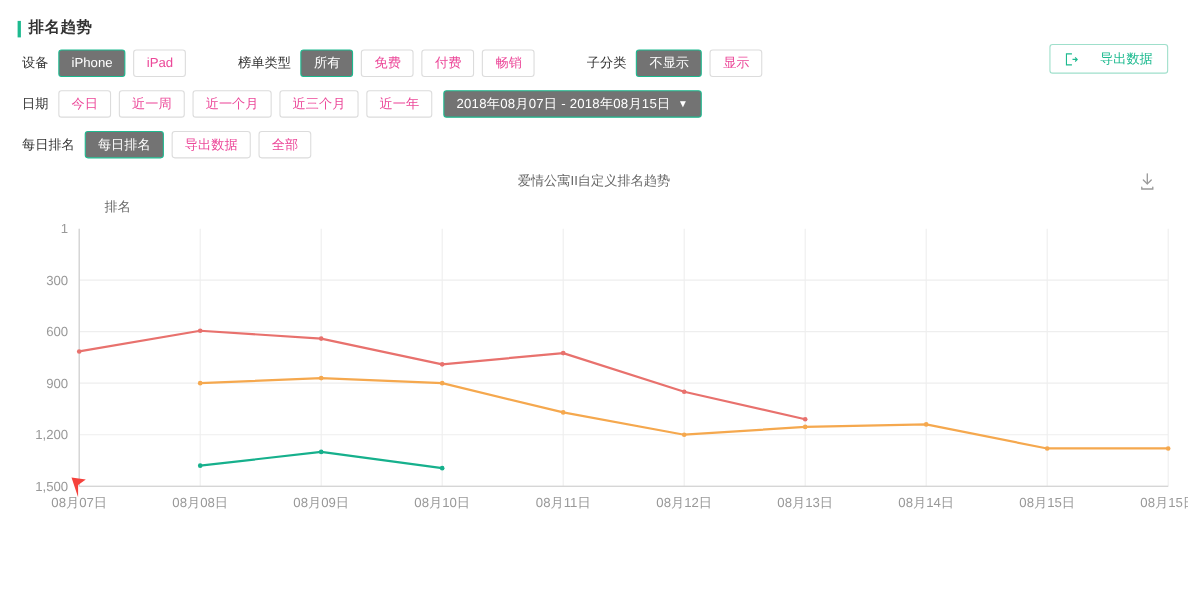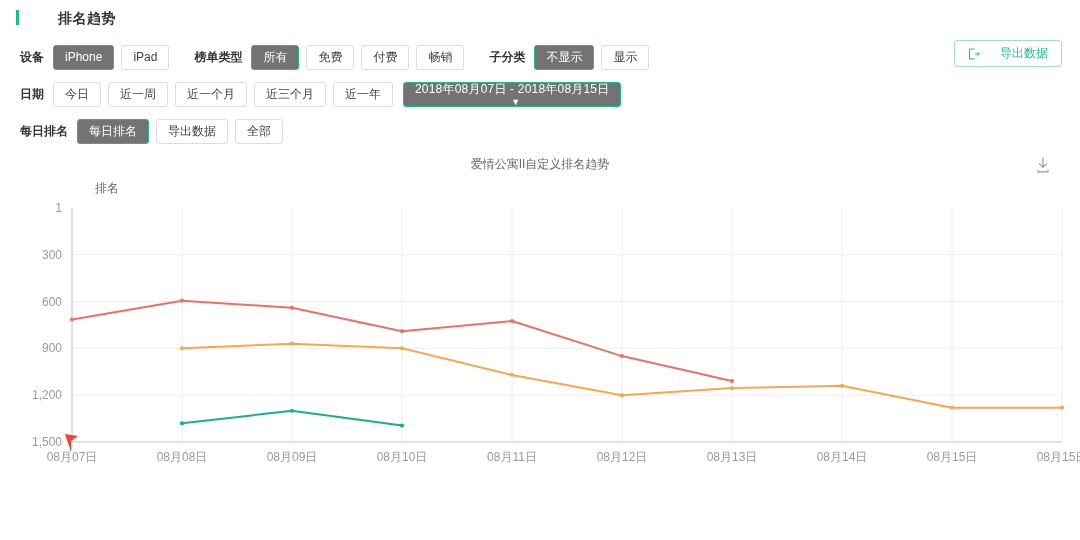--- a/index.html
+++ b/index.html
@@ -5,71 +5,69 @@
   * { box-sizing: border-box; margin: 0; padding: 0; }
   html, body {
     width: 1080px; height: 540px;
     background: #ffffff;
     font-family: "Liberation Sans", "DejaVu Sans", sans-serif;
     overflow: hidden;
   }
 
   
   .section-header {
-    display: flex; align-items: flex-start;
+    display: flex; align-items: flex-end;
     padding: 10px 0 0 16px;
     height: 34px;
-    gap: 32px;
   }
   .section-bar {
     width: 3px; height: 15px;
     background: #1dba8f;
     margin-right: 7px;
   }
   .section-title {
     font-size: 14px; font-weight: bold; color: #333;
     letter-spacing: .5px;
   }
 
   
   .filters { padding: 6px 0 0 20px; position: relative; }
   .filter-row {
     display: flex; align-items: center;
     height: 34px;
     margin-bottom: 3px;
   }
   .flabel {
-    font-size: 12px; color: #333; font-weight: bold;
+    font-size: 12px; color: #333; font-weight: normal;
     margin-right: 9px;
   }
-  .flabel.spaced { margin-left: 18px; }
+  .flabel.spaced { margin-left: 40px; }
   .fbtn {
     display: inline-flex; align-items: center; justify-content: center;
     height: 25px; min-width: 45px;
     padding: 0 11px;
     margin-right: 7px;
     border: 1px solid #dcdcdc;
     border-radius: 3px;
     background: #fff;
-    color: #404040;
+    color: #ec4899;
     font-size: 12px;
     white-space: nowrap;
     cursor: pointer;
     font-family: "Liberation Sans", "DejaVu Sans", sans-serif;
   }
   .fbtn.active {
     background: #737373;
     border-color: #1dba8f;
     color: #ffffff;
   }
   .fbtn.daterange {
     min-width: 218px;
     letter-spacing: .2px;
     margin-left: 3px;
-    flex-direction: column;
   }
   .caret { margin-left: 7px; font-size: 9px; line-height: 1; }
 
   
   .export-btn {
     position: absolute;
     right: 18px; top: 6px;
     display: inline-flex; align-items: center; justify-content: center;
     gap: 20px;
     height: 27px;

